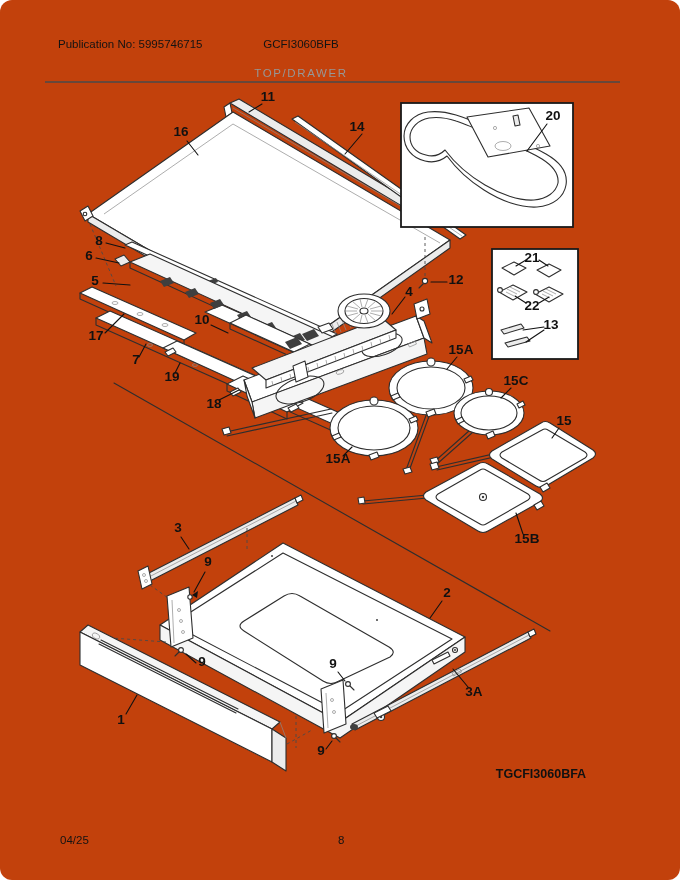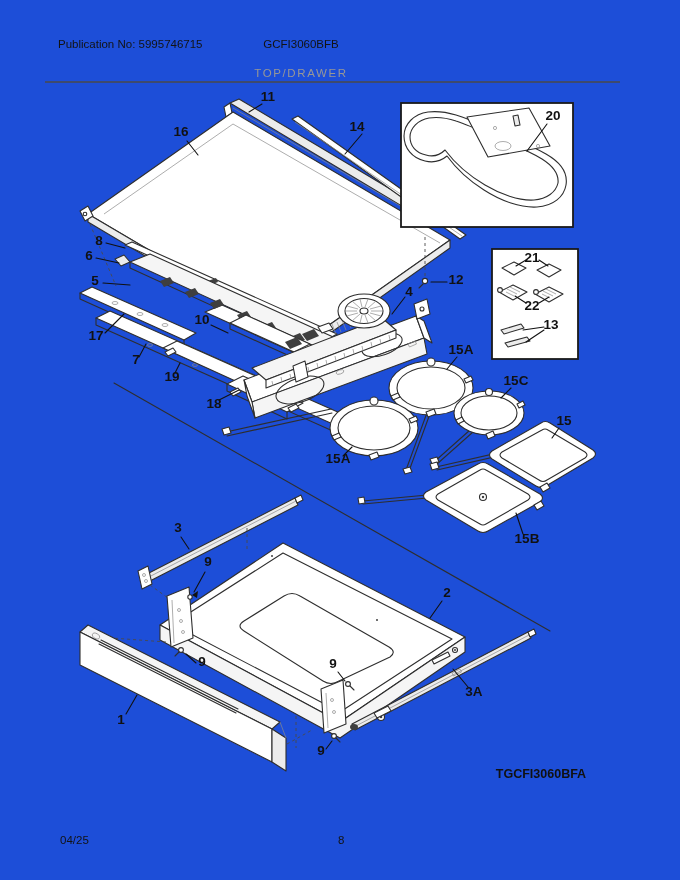--- a/index.html
+++ b/index.html
@@ -1,17 +1,17 @@
 <!DOCTYPE html>
 <html><head>
 <meta charset="utf-8">
 <style>
   html,body{margin:0;padding:0;background:#fff;}
-  .page{position:relative;width:680px;height:880px;background:#1d4ed8;overflow:hidden;
-        font-family:"Liberation Sans", sans-serif;}
+  .page{position:relative;width:680px;height:880px;background:#c2410c;overflow:hidden;
+        font-family:"Liberation Sans", sans-serif;border-radius:12px;}
   svg text{font-family:"Liberation Sans", sans-serif;}
   .callout{font-size:13.5px;font-weight:bold;fill:#111;text-anchor:middle;}
   .hdr{font-size:11.5px;fill:#131313;}
   .hdr-c{text-anchor:middle;}
   .sect{font-size:11.5px;fill:#979797;letter-spacing:1.6px;text-anchor:middle;}
   .code{font-size:12.5px;font-weight:bold;fill:#111;text-anchor:middle;}
   .ftr{font-size:11.5px;fill:#131313;}
   .ln{fill:none;stroke:#2e2e2e;stroke-width:1.1;stroke-linejoin:round;stroke-linecap:round;}
   .lt{fill:none;stroke:#8a8a8a;stroke-width:.7;}
   .fw{fill:#fff;stroke:#2e2e2e;stroke-width:1.1;stroke-linejoin:round;}

